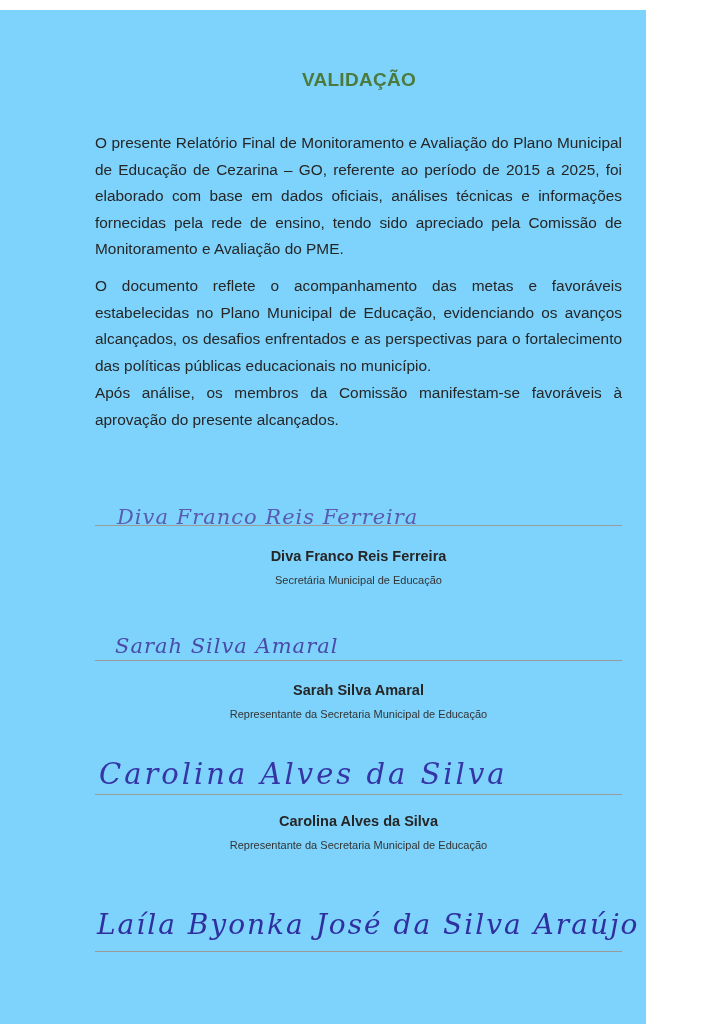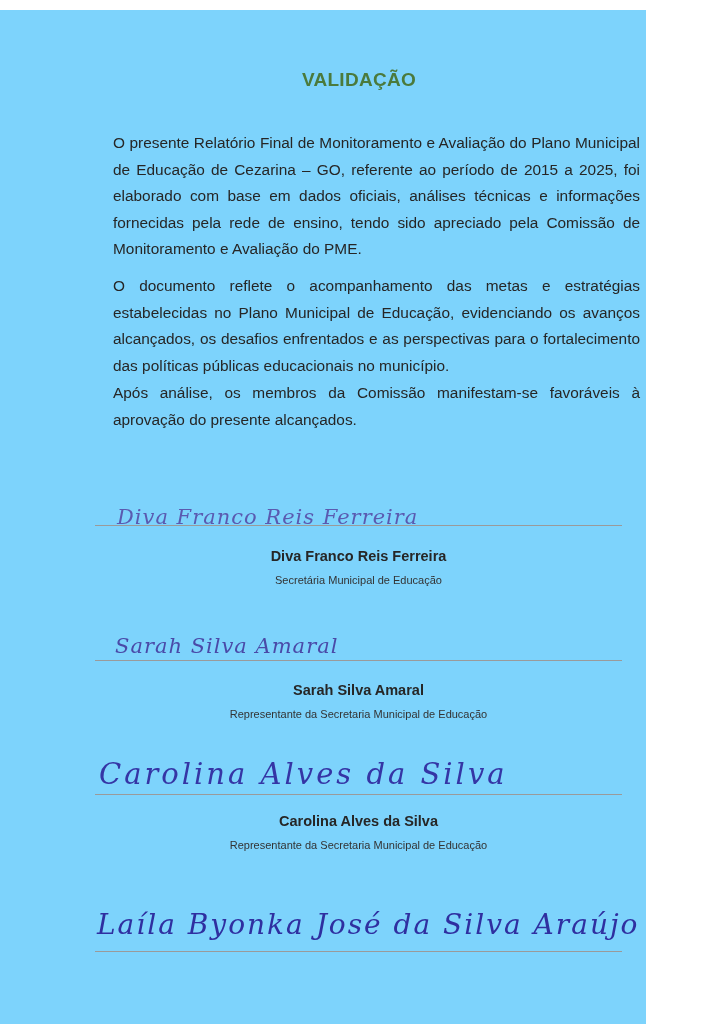--- a/index.html
+++ b/index.html
@@ -1,19 +1,19 @@
 <!DOCTYPE html>
 <html><head>
 <meta charset="utf-8">
 <style>
   html, body { margin:0; padding:0; background:#ffffff; }
   body { width:718px; height:1024px; position:relative; overflow:hidden; font-family:"Liberation Sans", sans-serif; color:#1e1e1e; }
   .page { position:absolute; left:0; top:10px; width:646px; height:1024px; background:#7dd3fc; }
   .title { position:absolute; top:59px; left:0; width:718px; text-align:center; font-weight:bold; font-size:19px; letter-spacing:0.3px; color:#4b7a3c; }
-  .body { position:absolute; left:95px; width:527px; font-size:15.4px; line-height:26.5px; text-align:justify; color:#262626;margin-left:18px; }
+  .body { position:absolute; left:95px; width:527px; font-size:15.4px; line-height:26.5px; text-align:justify; color:#262626; }
   .body p { margin:0; text-align:justify; text-align-last:left; }
   #p1 { top:120px; }
   #p2 { top:263px; }
   #p3 { top:370px; }
   .date { position:absolute; top:436px; right:96px; font-weight:bold; font-size:15.4px; color:#262626; }
   .sig { position:absolute; left:95px; width:527px; }
   .sig-line { position:absolute; left:0; width:527px; height:1px; background:#9a9a9a; }
   .sig-script { position:absolute; left:0; font-family:"DejaVu Serif", serif; font-style:italic; color:#3f3fa8; white-space:nowrap; }
   .sig-name { position:absolute; left:0; width:527px; text-align:center; font-weight:bold; font-size:14.5px; color:#262626; }
   .sig-role { position:absolute; left:0; width:527px; text-align:center; font-size:11px; color:#333; }
@@ -22,21 +22,21 @@
 <body>
 
 <div class="page">
 
   <div class="title">VALIDAÇÃO</div>
 
   <div class="body" id="p1">
     <p>O presente Relatório Final de Monitoramento e Avaliação do Plano Municipal de Educação de Cezarina – GO, referente ao período de 2015 a 2025, foi elaborado com base em dados oficiais, análises técnicas e informações fornecidas pela rede de ensino, tendo sido apreciado pela Comissão de Monitoramento e Avaliação do PME.</p>
   </div>
   <div class="body" id="p2">
-    <p>O documento reflete o acompanhamento das metas e estratégias estabelecidas no Plano Municipal de Educação, evidenciando os avanços alcançados, os desafios enfrentados e as perspectivas para o fortalecimento das políticas públicas educacionais no município.</p>
+    <p>O documento reflete o acompanhamento das metas e favoráveis estabelecidas no Plano Municipal de Educação, evidenciando os avanços alcançados, os desafios enfrentados e as perspectivas para o fortalecimento das políticas públicas educacionais no município.</p>
   </div>
   <div class="body" id="p3">
     <p>Após análise, os membros da Comissão manifestam-se favoráveis à aprovação do presente alcançados.</p>
   </div>
 
 
   <div class="sig" style="top:490px;">
     <div class="sig-script" style="top:5px; left:22px; font-size:21px; letter-spacing:1px; color:#5a5ab0;">Diva Franco Reis Ferreira</div>
     <div class="sig-line" style="top:25px;"></div>
     <div class="sig-name" style="top:48px;">Diva Franco Reis Ferreira</div>

